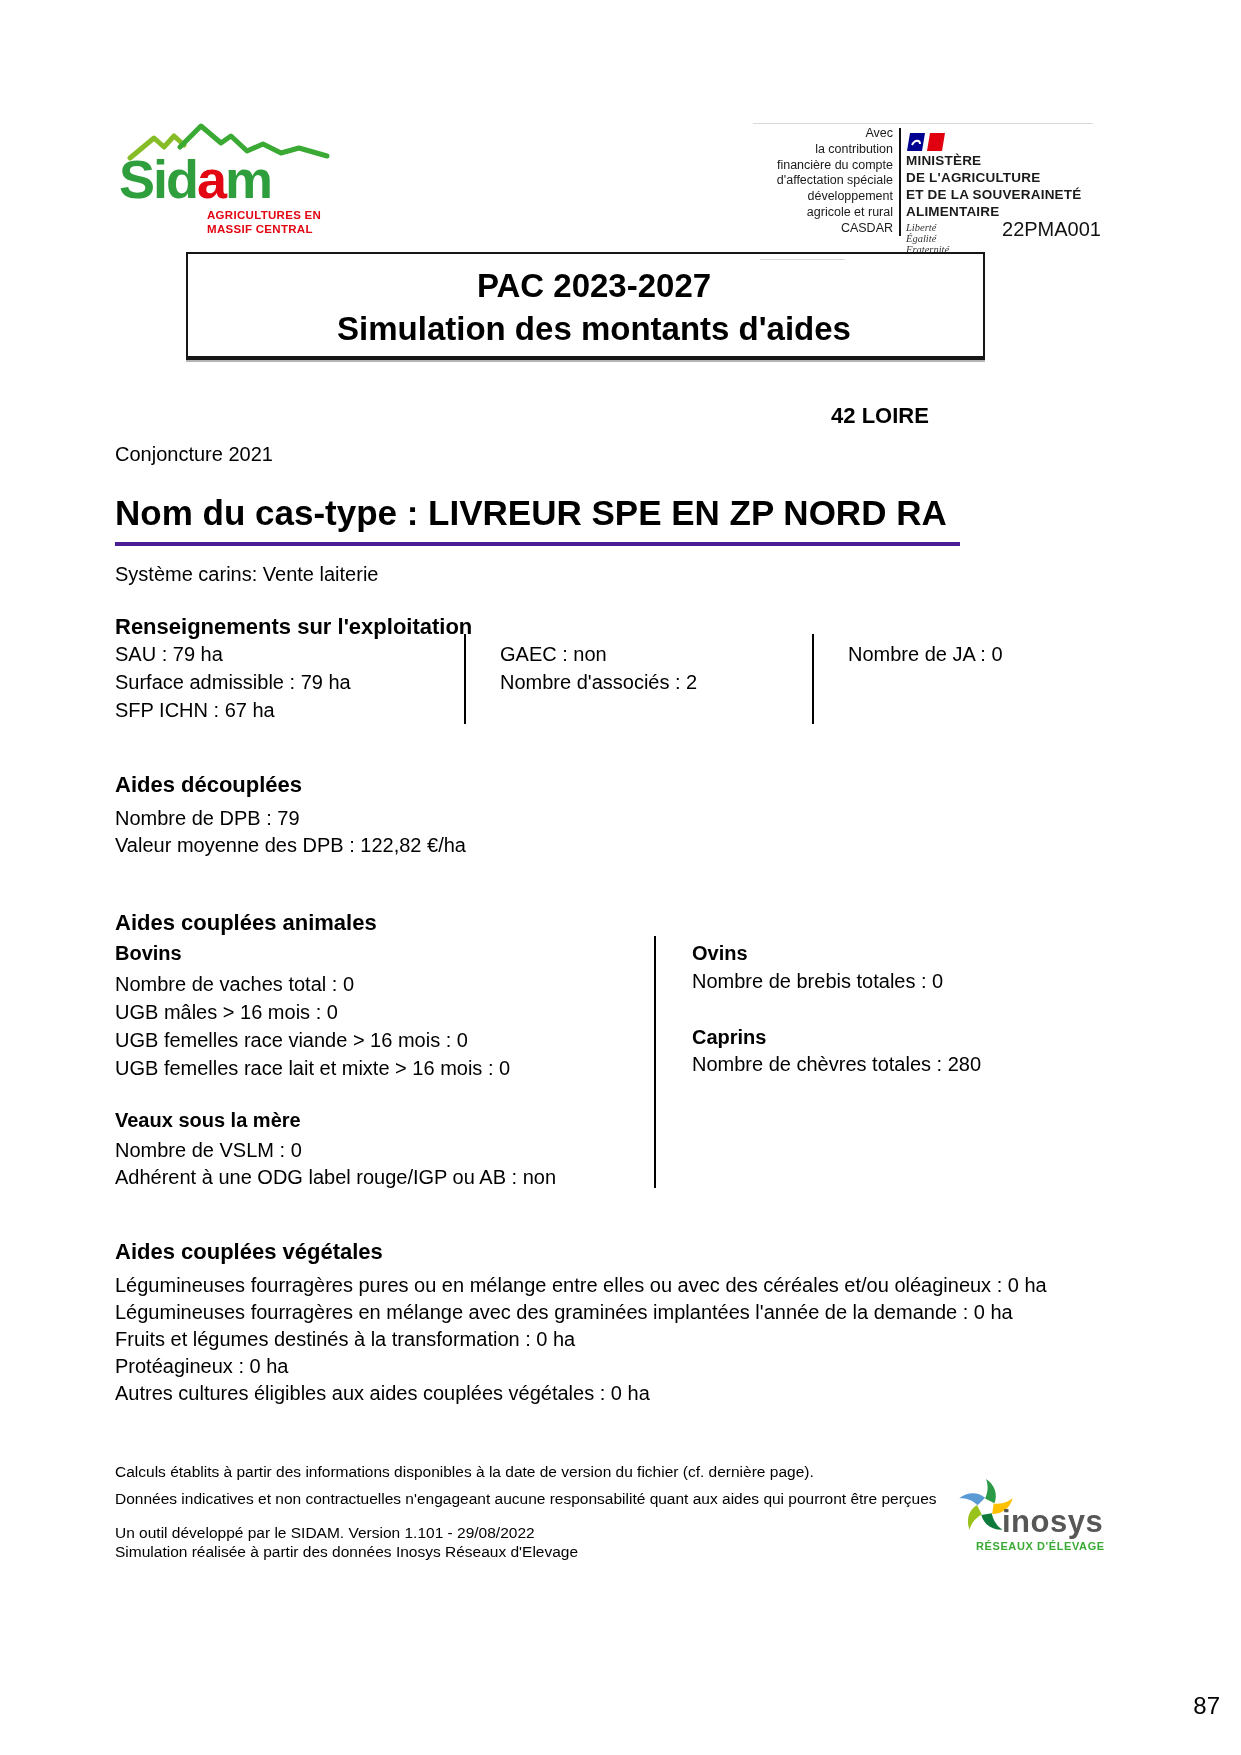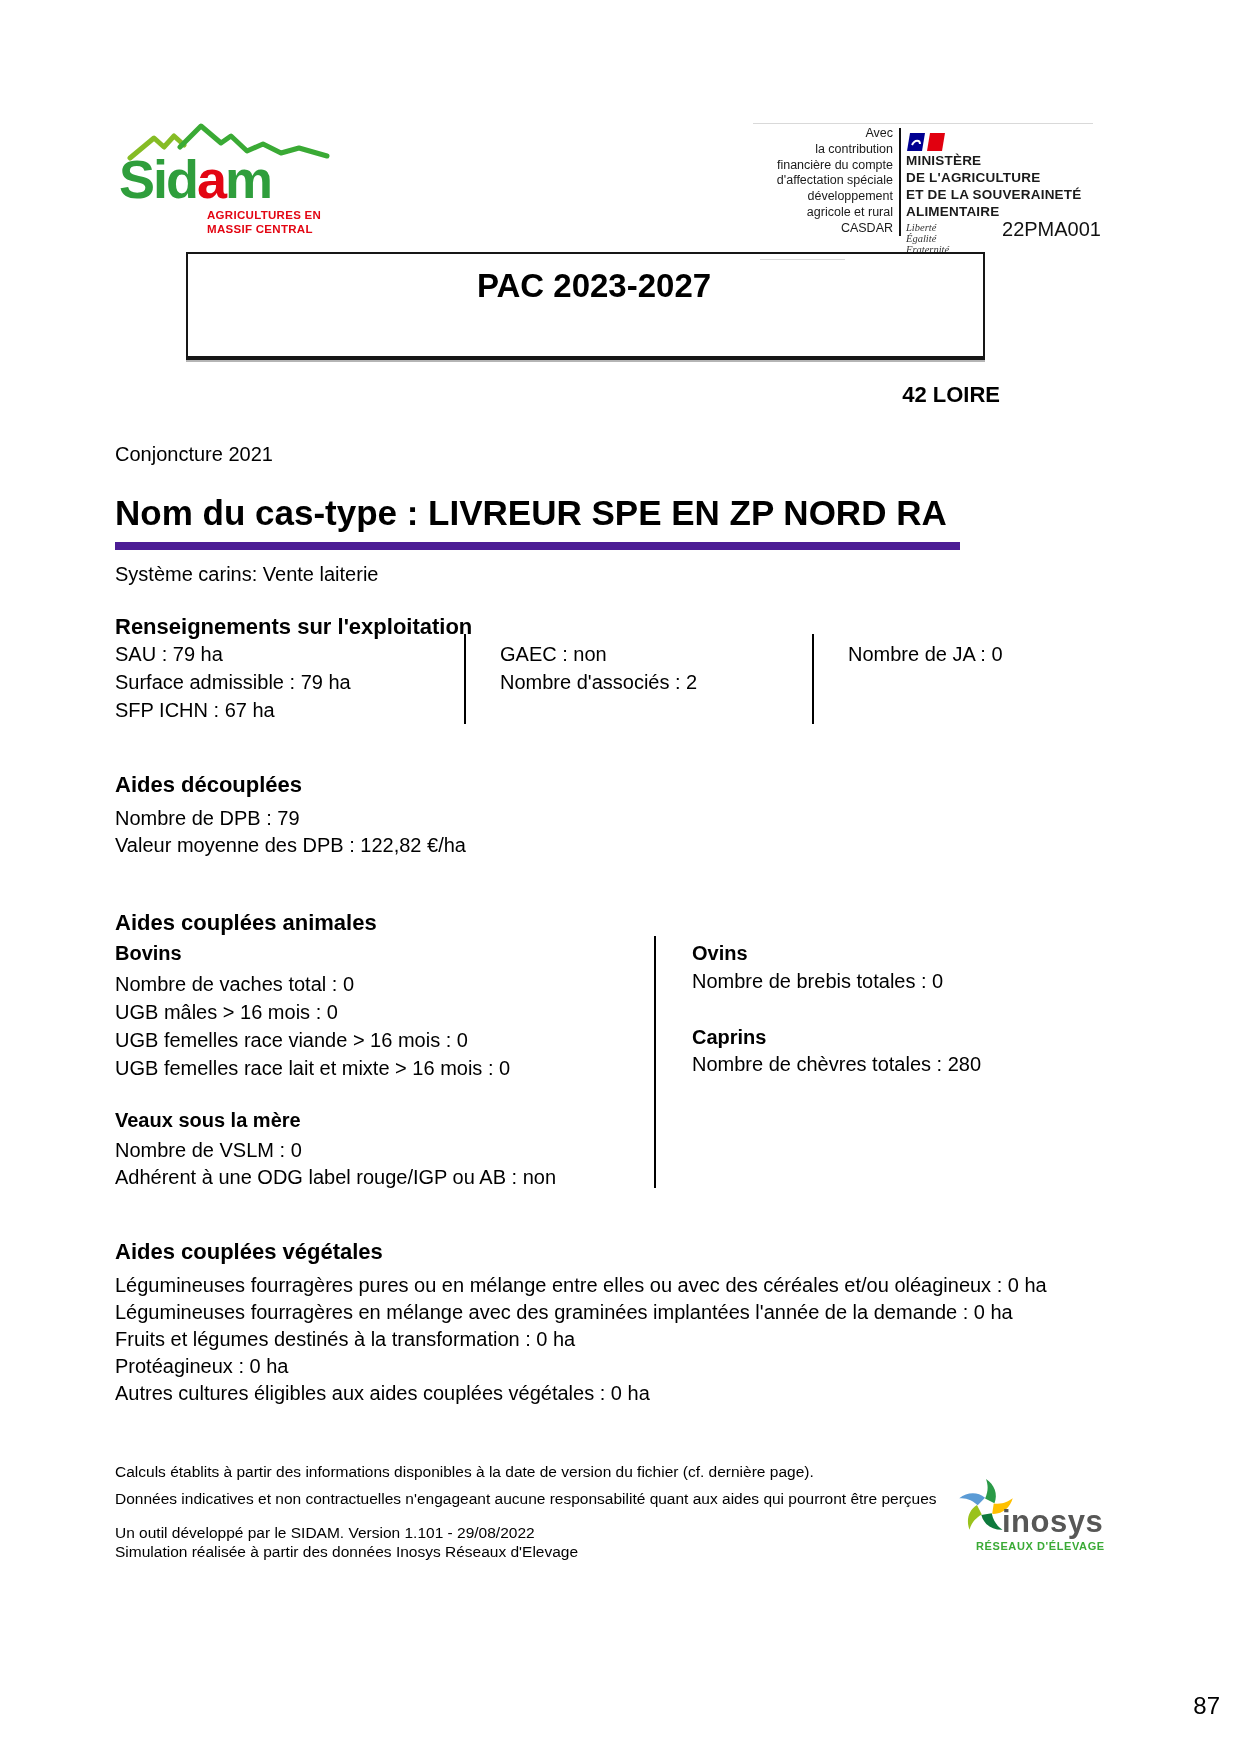--- a/index.html
+++ b/index.html
@@ -27,25 +27,25 @@
   [data-name="ministry-motto"]{position:absolute;left:0;top:94px;font-family:"Liberation Serif","DejaVu Serif",serif;
        font-style:italic;font-size:10.5px;line-height:11px;color:#333;}
   .artifact{border-top:1px solid #d9d9d9;height:0;}
   [data-name="form-code"]{left:916px;top:218px;width:185px;text-align:right;font-size:20px;color:#111;}
 
   
   [data-name="title-box"]{left:186px;top:252px;width:778px;height:92px;border:2px solid #161616;
        border-bottom-width:4px;box-shadow:0 2px 0 rgba(90,90,90,.45);text-align:center;padding-top:10px;padding-left:17px;}
   [data-name="title-box"] .tline{font-size:33px;font-weight:bold;line-height:43px;}
 
-  [data-name="region-label"]{left:760px;top:382px;width:240px;text-align:right;font-size:22px;font-weight:bold;}
+  [data-name="region-label"]{left:760px;top:403px;width:240px;text-align:center;font-size:22px;font-weight:bold;}
   [data-name="conjoncture-label"]{left:115px;top:443px;font-size:20px;}
 
   [data-name="cas-type-heading"]{left:115px;top:494px;width:845px;font-size:35px;font-weight:bold;
-       line-height:1.1;border-bottom:8px solid #4c1d95;padding-bottom:9px;white-space:nowrap;}
+       line-height:1.1;border-bottom:4px solid #4c1d95;padding-bottom:9px;white-space:nowrap;}
   [data-name="systeme-label"]{left:115px;top:563px;font-size:20px;}
 
   
   .h2{font-size:22px;font-weight:bold;line-height:1.1;}
   .h3{font-size:20px;font-weight:bold;line-height:1.1;}
   .body-lines{font-size:20px;line-height:28px;}
   .body-line{font-size:20px;line-height:1.15;}
   .vline{width:0;border-left:2px solid #000;}
 
   
@@ -141,20 +141,21 @@
       <div data-name="ministry-motto-line">Liberté</div>
       <div data-name="ministry-motto-line">Égalité</div>
       <div data-name="ministry-motto-line">Fraternité</div>
     </div>
   </div>
 
   <div class="abs" data-name="form-code">22PMA001</div>
 
   <div class="abs" data-name="title-box">
     <div class="tline" data-name="title-line-1">PAC 2023-2027</div>
+    <div class="tline" data-name="title-line-2">Simulation des montants d'aides</div>
   </div>
 
   <div class="abs" data-name="region-label">42 LOIRE</div>
   <div class="abs" data-name="conjoncture-label">Conjoncture 2021</div>
 
   <div class="abs" data-name="cas-type-heading">Nom du cas-type : LIVREUR SPE EN ZP NORD RA</div>
   <div class="abs body-line" data-name="systeme-label">Système carins: Vente laiterie</div>
 
   <div class="abs h2" data-name="renseignements-heading">Renseignements sur l'exploitation</div>
   <div class="abs body-lines" data-name="renseignements-col-1">

